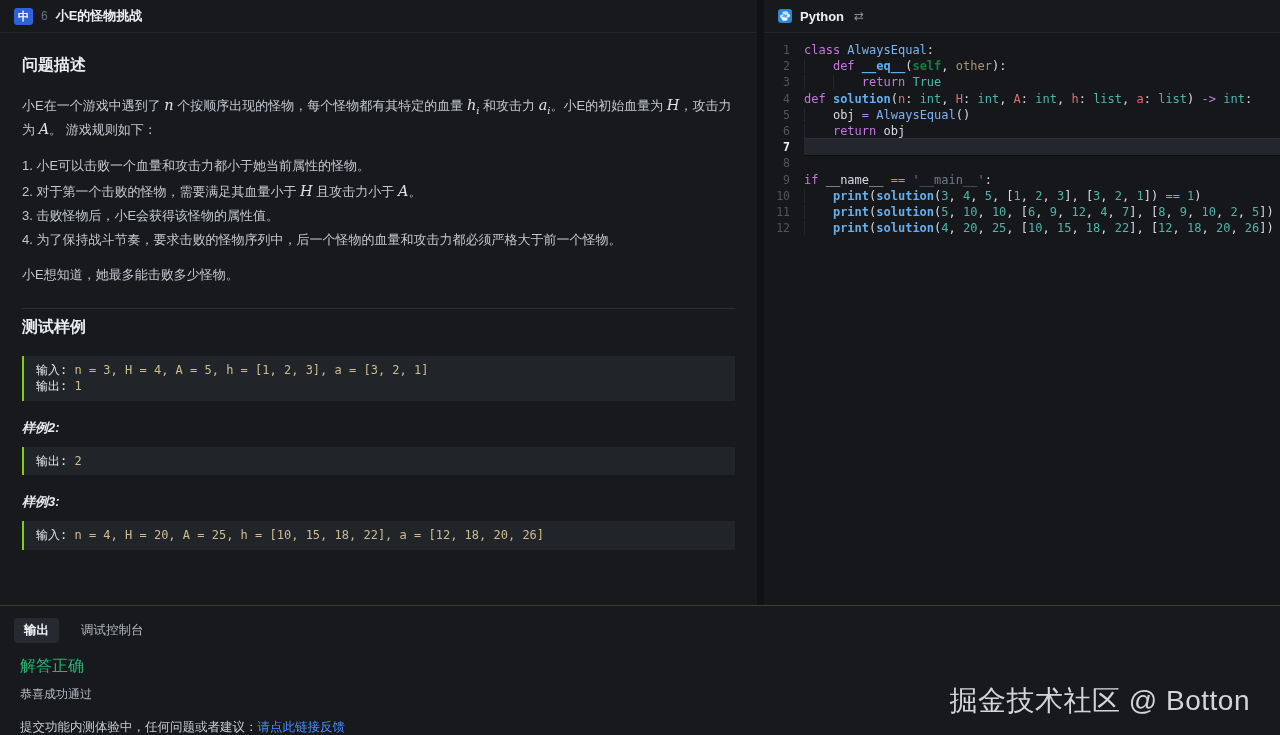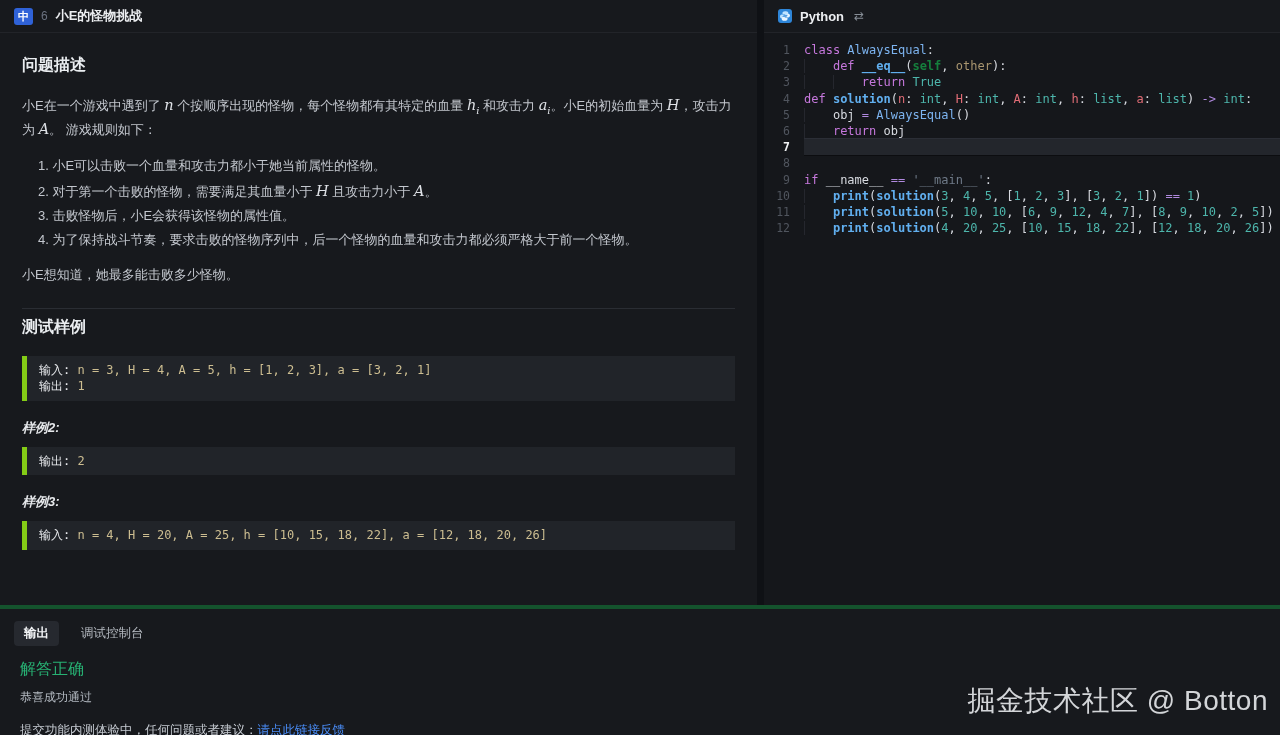--- a/index.html
+++ b/index.html
@@ -19,28 +19,28 @@
     padding:0 14px; border-bottom:1px solid #222429; background:#17191d; }
   .badge { background:#2f62d8; color:#fff; font-size:11px; line-height:1;
     padding:3px 4px; border-radius:3px; font-weight:600; }
   .prob-num { color:#6b7280; font-size:12px; }
   .prob-title { color:#eceef1; font-weight:bold; font-size:13px; }
 
   .left-content { padding:14px 22px 0; font-size:13px; overflow:hidden; flex:1; }
   h2.sec { font-size:16px; color:#eaedf0; margin:8px 0 18px; font-weight:700; }
   h2.sec2 { }
   .para { margin:0 0 16px; line-height:1.55; color:#c3c7ce; }
-  .rule { margin-bottom:5px; line-height:1.45; color:#c3c7ce;margin-left:16px; }
+  .rule { margin-bottom:5px; line-height:1.45; color:#c3c7ce; }
   .question { margin-top:16px; }
   i.math { font-family:"DejaVu Serif",serif; font-style:italic; font-size:14.5px; color:#dfe2e7; }
   i.math sub { font-size:10px; }
   hr.rule-line { border:none; border-top:1px solid #2a2d33; margin:22px 0 0; }
 
   .sample-label { font-style:italic; font-weight:bold; color:#e6e8eb; font-size:13px; margin:18px 0 10px; }
-  .sample-block { background:#212429; border-left:5px solid #84cc16; padding:6px 12px;
+  .sample-block { background:#212429; border-left:2px solid #84cc16; padding:6px 12px;
     font-family:"DejaVu Sans Mono",monospace; font-size:12px; line-height:16.5px; margin-bottom:4px; white-space:pre; }
   .sample-line .lbl { color:#e8eaed; }
   .sample-line .val { color:#cdbe91; }
 
   .editor { flex:1; padding-top:9px; font-family:"DejaVu Sans Mono",monospace; font-size:12px; overflow:hidden; }
   .code-line { display:flex; height:16.2px; align-items:center; }
   .gutter { width:40px; flex:none; text-align:right; padding-right:14px;
     color:#50555e; font-size:11.5px; }
   .code { white-space:pre; flex:1; height:100%; display:flex; align-items:center; }
   .code-line.active .code { background:#23262c; box-shadow:0 -1px 0 #2b2e36, 0 1px 0 #0c0d10; }
@@ -55,30 +55,30 @@
   .tk-o { color:#b18ae0; }
   .tk-p { color:#d7dae0; }
   .tk-w { color:#15803d; font-weight:700; }
   .tk-u { color:#a8956f; }
   .tk-i { background-image:linear-gradient(to right,#25272e 1px,transparent 1px); }
 
   .py-icon { display:inline-flex; width:14px; height:14px; }
   .lang-label { color:#eceef1; font-weight:bold; font-size:13px; }
   .swap-icon { color:#868d96; font-size:12px; cursor:pointer; margin-left:2px; }
 
-  .bottom-panel { height:129px; flex:none; border-top:4px solid #14532d; background:#17191d;
+  .bottom-panel { height:129px; flex:none; border-top:1px solid #14532d; background:#17191d;
     padding:12px 14px 0; position:relative; }
   .tabs { display:flex; gap:12px; align-items:center; }
   .tab { font-size:12.5px; color:#b6bbc2; padding:4px 10px; border-radius:4px; cursor:pointer; }
   .tab.active { background:#26292f; color:#f2f4f6; font-weight:700; }
   .result-title { color:#27b173; font-size:16px; margin-top:13px; margin-left:6px; }
   .result-sub { color:#b4bac2; font-size:12px; margin-top:9px; margin-left:6px; }
   .feedback { font-size:12.5px; margin-top:16px; margin-left:6px; color:#c6cbd2; }
   .feedback a { color:#4a8df8; text-decoration:none; cursor:pointer; }
-  .watermark { position:absolute; right:12px; bottom:14px; font-size:28px; color:#d3d5d8;
+  .watermark { position:absolute; right:30px; bottom:14px; font-size:28px; color:#d3d5d8;
     font-weight:500; letter-spacing:0.5px; }
 </style>
 </head>
 <body>
 
 <div class="app">
   <div class="main">
 
     <div class="left-panel">
       <div class="panel-header">

